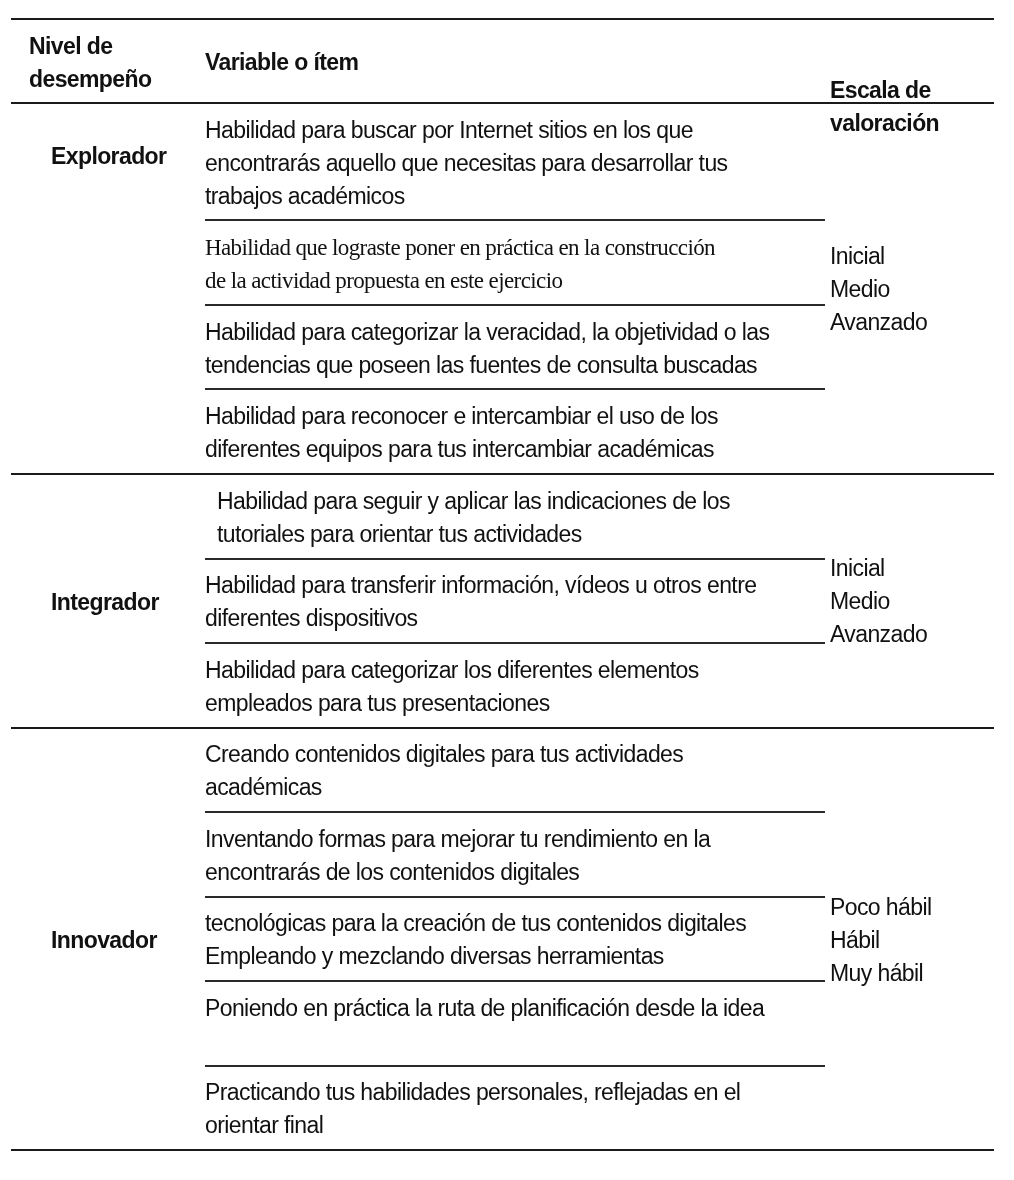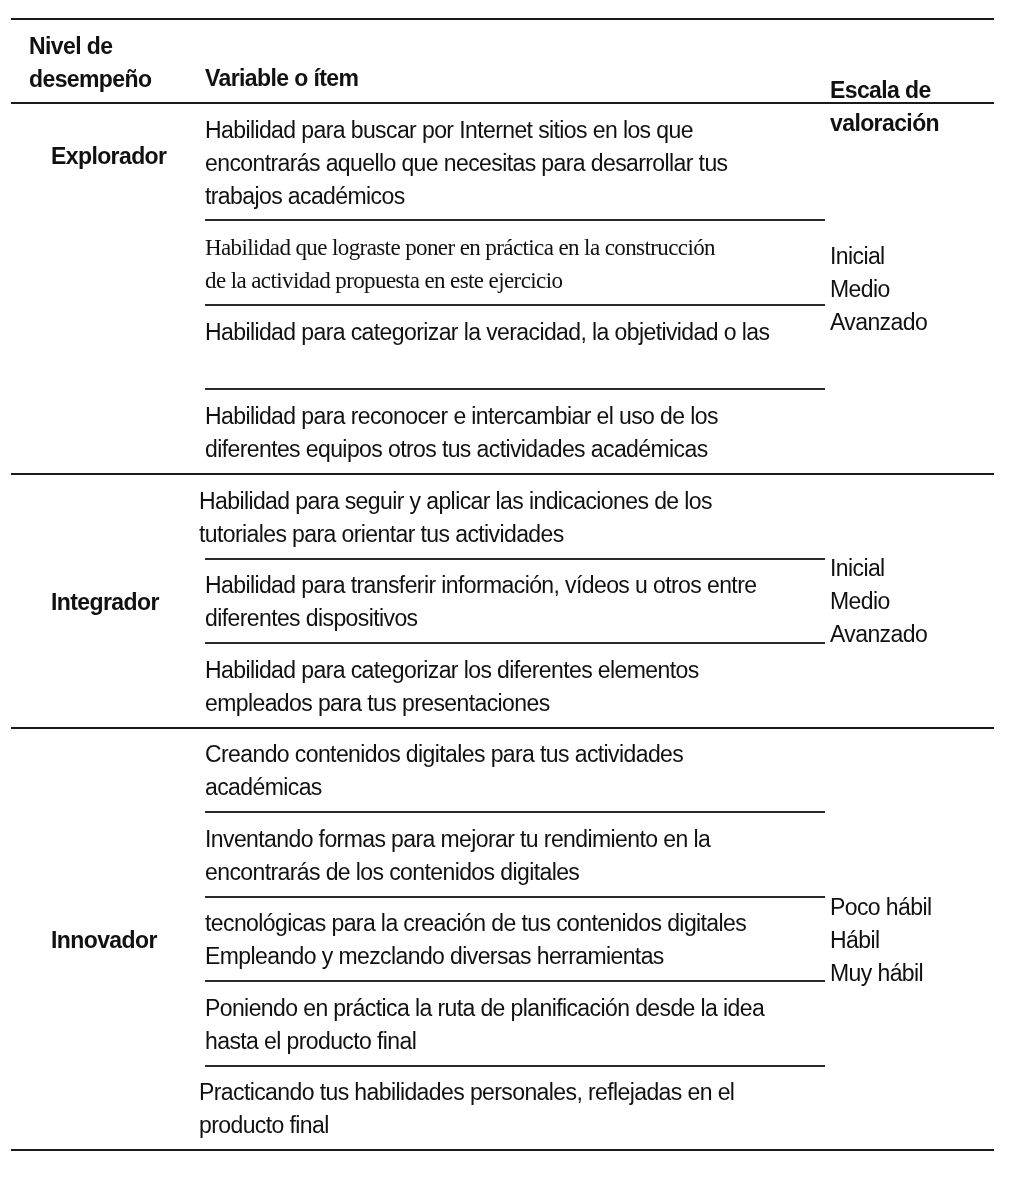--- a/index.html
+++ b/index.html
@@ -15,21 +15,21 @@
 <body>
 
 <div class="tbl">
 
   <div class="rule" style="top:0;"></div>
 
   <div class="hdr" style="left:18px; top:12px;">
     <div>Nivel de</div>
     <div>desempeño</div>
   </div>
-  <div class="hdr" style="left:194px; top:44px;text-align:right;">Variable o ítem</div>
+  <div class="hdr" style="left:194px; top:28px;text-align:right;">Variable o ítem</div>
   <div class="hdr" style="left:819px; top:12px;margin-top:44px;">
     <div>Escala de</div>
     <div>valoración</div>
   </div>
 
   <div class="rule" style="top:84px;"></div>
 
   <div class="txt bold" style="left:18px; top:122px;">Explorador</div>
   <div class="txt" style="left:194px; top:96px;">
     <div>Habilidad para buscar por Internet sitios en los que</div>
@@ -37,36 +37,37 @@
     <div>trabajos académicos</div>
   </div>
   <div class="rule inner" style="top:201px;"></div>
   <div class="txt" style="left:194px; top:213px;font-family:Liberation Serif, serif;">
     <div>Habilidad que lograste poner en práctica en la construcción</div>
     <div>de la actividad propuesta en este ejercicio</div>
   </div>
   <div class="rule inner" style="top:286px;"></div>
   <div class="txt" style="left:194px; top:298px;">
     <div>Habilidad para categorizar la veracidad, la objetividad o las</div>
+    <div>tendencias que poseen las fuentes de consulta buscadas</div>
   </div>
   <div class="rule inner" style="top:370px;"></div>
   <div class="txt" style="left:194px; top:382px;">
     <div>Habilidad para reconocer e intercambiar el uso de los</div>
-    <div>diferentes equipos otros tus actividades académicas</div>
+    <div>diferentes equipos para tus intercambiar académicas</div>
   </div>
   <div class="txt" style="left:819px; top:222px;">
     <div>Inicial</div>
     <div>Medio</div>
     <div>Avanzado</div>
   </div>
 
   <div class="rule" style="top:455px;"></div>
 
   <div class="txt bold" style="left:18px; top:568px;">Integrador</div>
-  <div class="txt" style="left:188px; top:467px;">
+  <div class="txt" style="left:206px; top:467px;">
     <div>Habilidad para seguir y aplicar las indicaciones de los</div>
     <div>tutoriales para orientar tus actividades</div>
   </div>
   <div class="rule inner" style="top:540px;"></div>
   <div class="txt" style="left:194px; top:551px;">
     <div>Habilidad para transferir información, vídeos u otros entre</div>
     <div>diferentes dispositivos</div>
   </div>
   <div class="rule inner" style="top:624px;"></div>
   <div class="txt" style="left:194px; top:636px;">
@@ -92,26 +93,25 @@
     <div>encontrarás de los contenidos digitales</div>
   </div>
   <div class="rule inner" style="top:878px;"></div>
   <div class="txt" style="left:194px; top:889px;">
     <div>tecnológicas para la creación de tus contenidos digitales</div>
     <div>Empleando y mezclando diversas herramientas</div>
   </div>
   <div class="rule inner" style="top:962px;"></div>
   <div class="txt" style="left:194px; top:974px;">
     <div>Poniendo en práctica la ruta de planificación desde la idea</div>
-    <div>hasta el producto final</div>
   </div>
   <div class="rule inner" style="top:1047px;"></div>
-  <div class="txt" style="left:188px; top:1058px;">
+  <div class="txt" style="left:194px; top:1058px;">
     <div>Practicando tus habilidades personales, reflejadas en el</div>
-    <div>producto final</div>
+    <div>orientar final</div>
   </div>
   <div class="txt" style="left:819px; top:873px;">
     <div>Poco hábil</div>
     <div>Hábil</div>
     <div>Muy hábil</div>
   </div>
 
   <div class="rule" style="top:1131px;"></div>
 </div>
 

